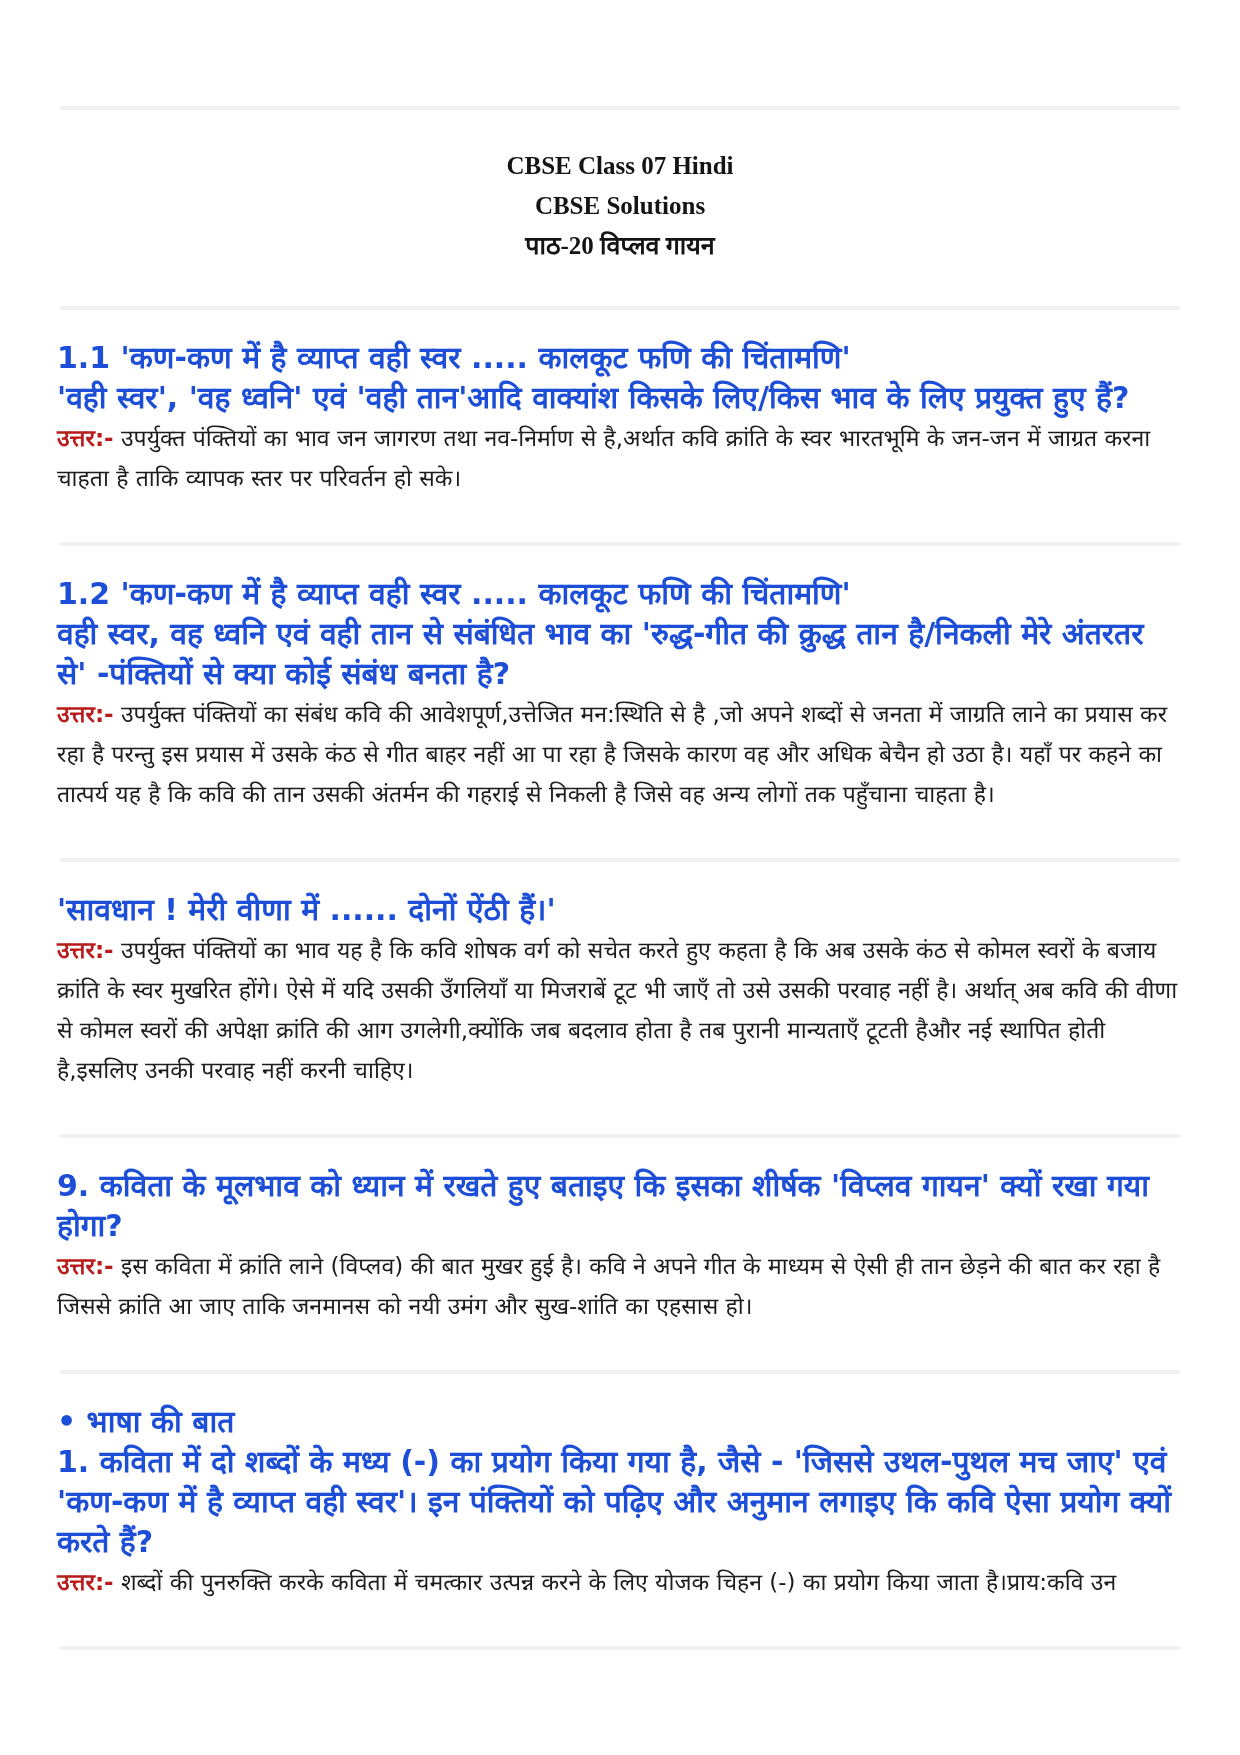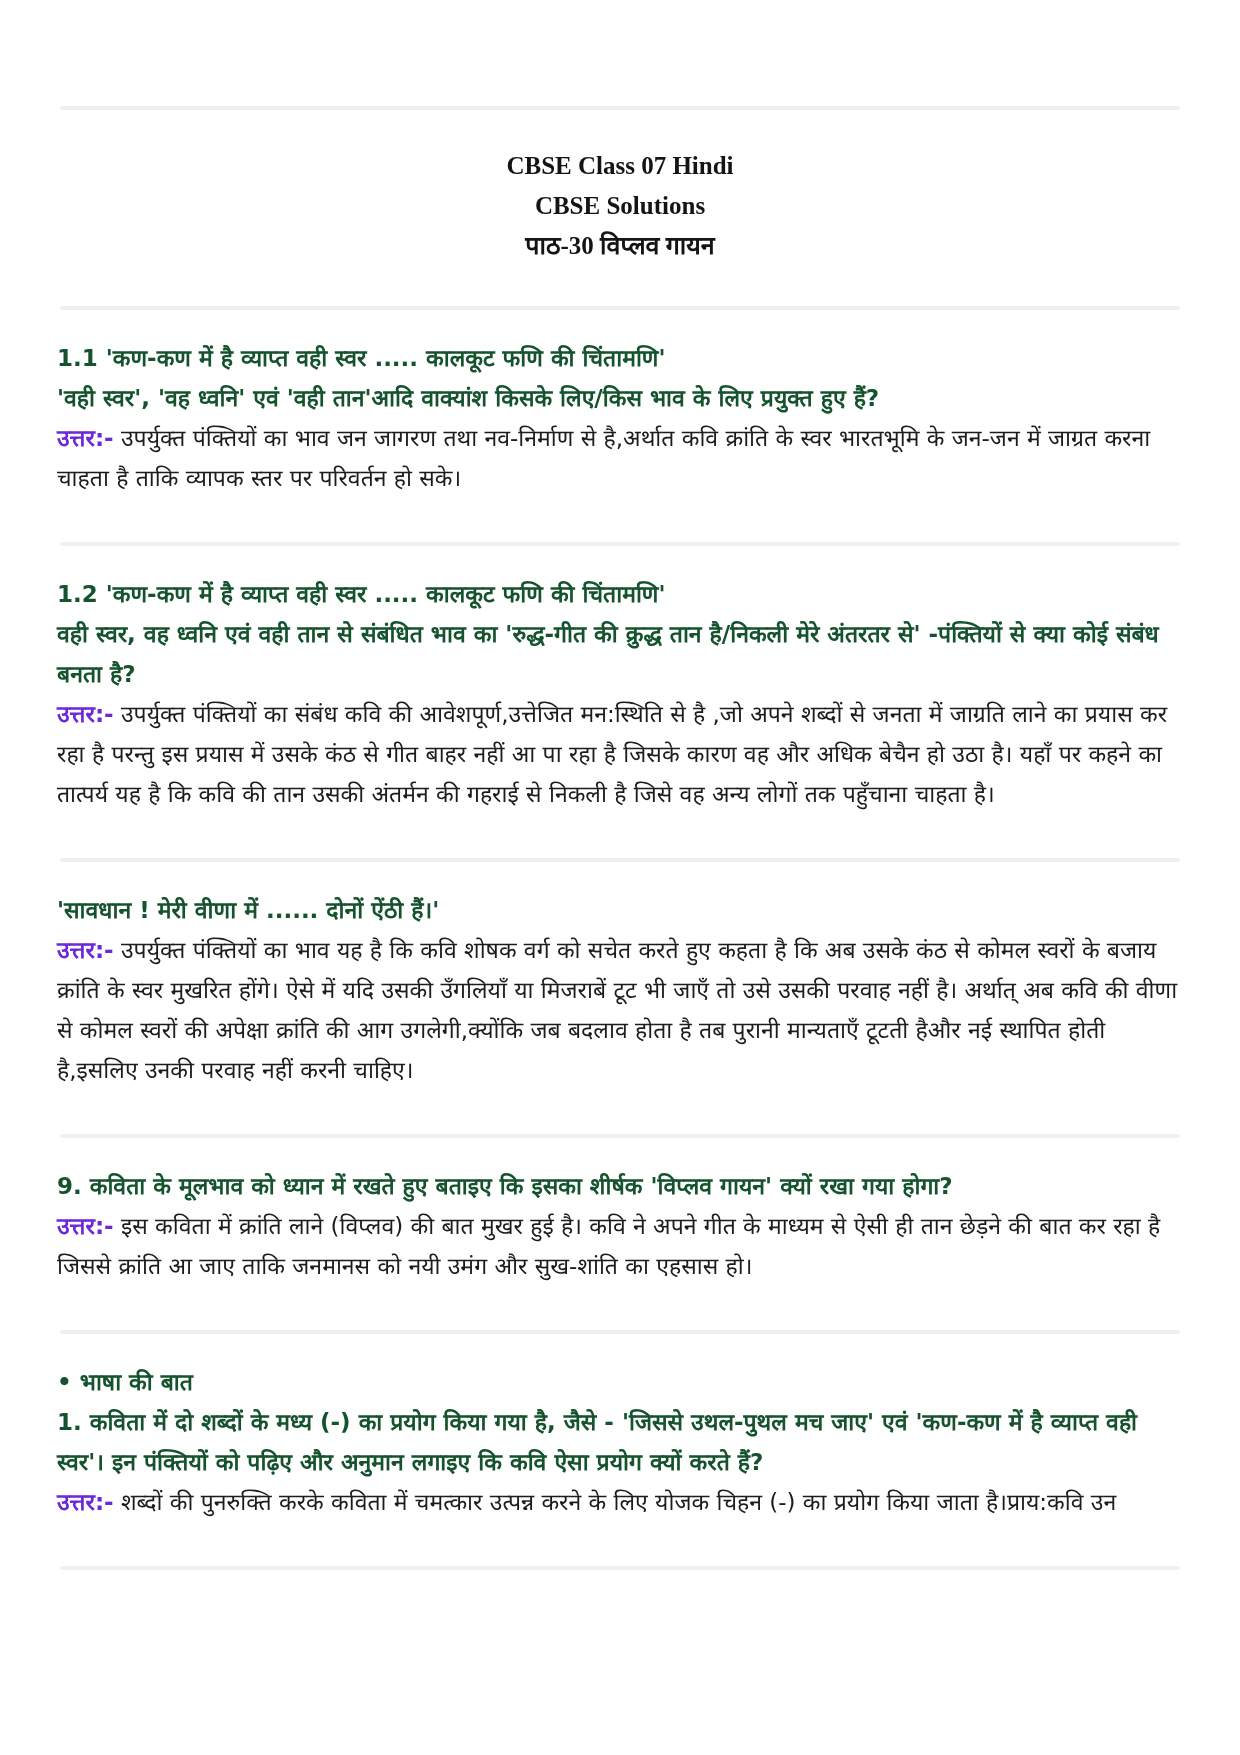--- a/index.html
+++ b/index.html
@@ -28,43 +28,43 @@
     font-weight: 700;
     font-size: 25px;
     line-height: 40px;
     color: #141414;
   }
   section.qa {
     padding: 28px 57px 44px 57px;
   }
   .q {
     font-weight: 700;
-    font-size: 23px;
+    font-size: 30px;
     line-height: 40px;
-    color: #14532d;
+    color: #1d4ed8;
   }
   .a {
     font-weight: 400;
     font-size: 23px;
     line-height: 40px;
     color: #1c1c1c;
   }
-  .a .alabel { font-weight: 700; color: #6d28d9; }
+  .a .alabel { font-weight: 700; color: #b91c1c; }
 </style>
 </head>
 <body>
 
 <div class="page">
 
   <div class="rule"></div>
 
   <header class="doc-header">
     <p class="title-line">CBSE Class 07 Hindi</p>
     <p class="title-line">CBSE Solutions</p>
-    <p class="title-line">पाठ-30 विप्लव गायन</p>
+    <p class="title-line">पाठ-20 विप्लव गायन</p>
   </header>
 
   <div class="rule"></div>
 
   <section class="qa">
     <p class="q">1.1 'कण-कण में है व्याप्त वही स्वर ..... कालकूट फणि की चिंतामणि'</p>
     <p class="q">'वही स्वर', 'वह ध्वनि' एवं 'वही तान'आदि वाक्यांश किसके लिए/किस भाव के लिए प्रयुक्त हुए हैं?</p>
     <p class="a"><span class="alabel">उत्तर:-</span> <span>उपर्युक्त पंक्तियों का भाव जन जागरण तथा नव-निर्माण से है,अर्थात कवि क्रांति के स्वर भारतभूमि के जन-जन में जाग्रत करना चाहता है ताकि व्यापक स्तर पर परिवर्तन हो सके।</span></p>
   </section>
 

